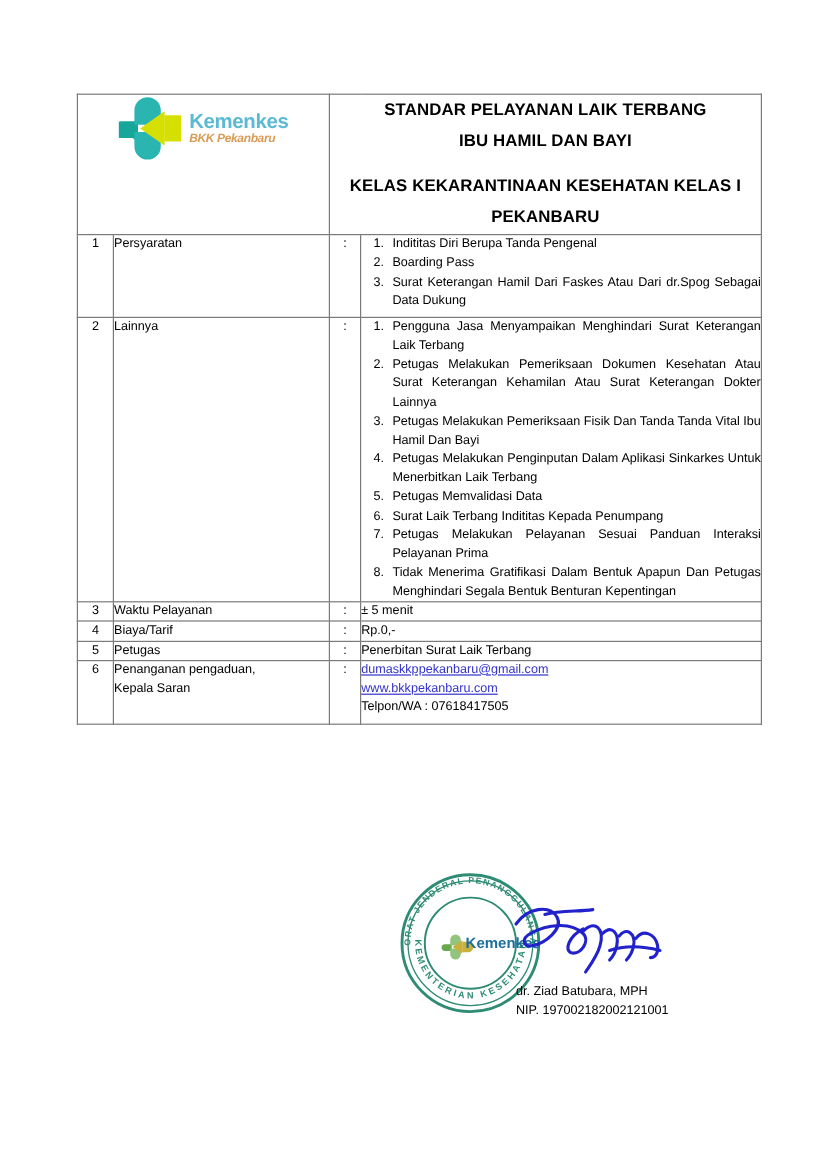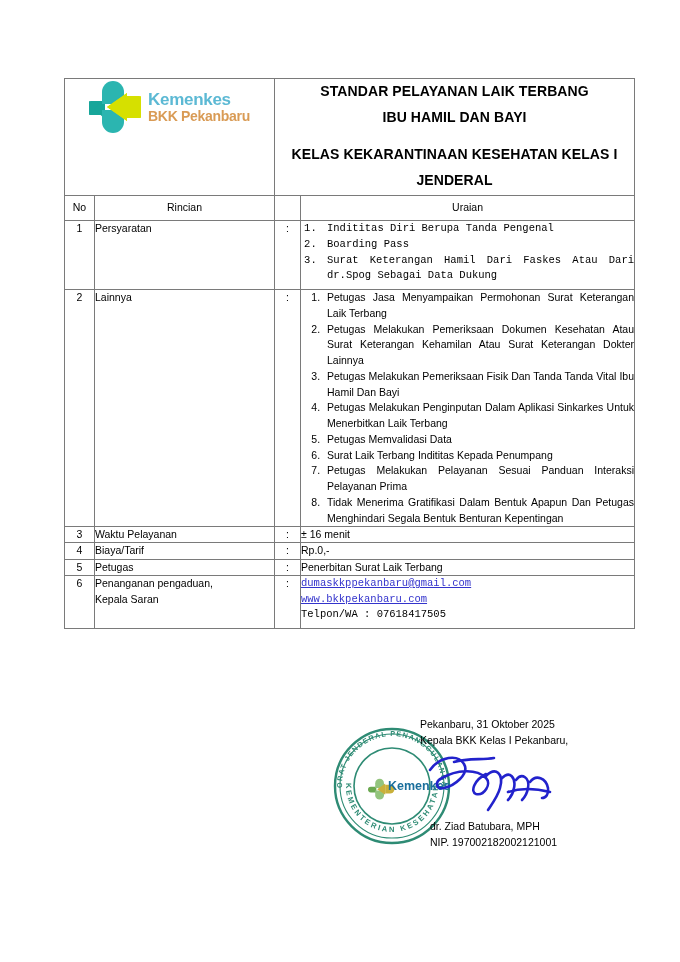--- a/index.html
+++ b/index.html
@@ -88,25 +88,26 @@
     line-height: 1.06;
   }
   .logo-text .l1 {
     font-size: 17px;
     font-weight: bold;
     color: #5cb9d4;
     letter-spacing: -0.3px;
     display: block;
   }
   .logo-text .l2 {
-    font-size: 14px;
+    font-size: 10px;
     font-weight: bold;
     color: #d99b55;
     letter-spacing: -0.3px;
     display: block;
+    font-style: italic;
   }
 
   
   .hdr td {
     text-align: center;
     padding: 4px 2px 5px 2px;
     font-size: 10.5px;
     height: 15px;
   }
 
@@ -118,21 +119,21 @@
   .cell-rinc {
     padding: 5px 4px 5px 7px;
   }
   .cell-colon {
     text-align: center;
     padding: 5px 2px 5px 2px;
   }
   .cell-ur {
     padding: 5px 8px 6px 8px;
   }
-  .cell-ur.pad-tall { padding-bottom: 5px; font-family: Liberation Mono, monospace; }
+  .cell-ur.pad-tall { padding-bottom: 5px; }
 
   
   ol.ur-list {
     margin: 0;
     padding: 0 0 0 22px;
     list-style-position: outside;
   }
   ol.ur-list > li {
     margin: 0 0 0 0;
     padding-left: 4px;
@@ -243,68 +244,62 @@
               <span class="l1">Kemenkes</span>
               <span class="l2">BKK Pekanbaru</span>
             </div>
           </div>
         </td>
         <td class="title-cell" colspan="2">
           <div class="title-line">STANDAR PELAYANAN LAIK TERBANG</div>
           <div class="title-line">IBU HAMIL DAN BAYI</div>
           <div class="title-gap"></div>
           <div class="title-line">KELAS KEKARANTINAAN KESEHATAN KELAS I</div>
-          <div class="title-line">JENDERAL</div>
-        </td>
-      </tr>
-
-      <tr class="hdr">
-        <td>No</td>
-        <td>Rincian</td>
-        <td></td>
-        <td>Uraian</td>
-      </tr>
+          <div class="title-line">PEKANBARU</div>
+        </td>
+      </tr>
+
 
       <tr>
         <td class="cell-no">1</td>
         <td class="cell-rinc">Persyaratan</td>
         <td class="cell-colon">:</td>
         <td class="cell-ur pad-tall">
           <ol class="ur-list">
             <li>Indititas Diri Berupa Tanda Pengenal</li>
             <li>Boarding Pass</li>
             <li>Surat Keterangan Hamil Dari Faskes Atau Dari dr.Spog Sebagai Data Dukung</li>
           </ol>
         </td>
       </tr>
 
       <tr>
         <td class="cell-no">2</td>
         <td class="cell-rinc">Lainnya</td>
         <td class="cell-colon">:</td>
         <td class="cell-ur">
           <ol class="ur-list">
-            <li>Petugas Jasa Menyampaikan Permohonan Surat Keterangan Laik Terbang</li>
+            <li>Pengguna Jasa Menyampaikan Menghindari Surat Keterangan Laik Terbang</li>
             <li>Petugas Melakukan Pemeriksaan Dokumen Kesehatan Atau Surat Keterangan Kehamilan Atau Surat Keterangan Dokter Lainnya</li>
             <li>Petugas Melakukan Pemeriksaan Fisik Dan Tanda Tanda Vital Ibu Hamil Dan Bayi</li>
             <li>Petugas Melakukan Penginputan Dalam Aplikasi Sinkarkes Untuk Menerbitkan Laik Terbang</li>
             <li>Petugas Memvalidasi Data</li>
             <li>Surat Laik Terbang Indititas Kepada Penumpang</li>
             <li>Petugas Melakukan Pelayanan Sesuai Panduan Interaksi Pelayanan Prima</li>
             <li>Tidak Menerima Gratifikasi Dalam Bentuk Apapun Dan Petugas Menghindari Segala Bentuk Benturan Kepentingan</li>
           </ol>
         </td>
       </tr>
 
       <tr>
         <td class="cell-no">3</td>
         <td class="cell-rinc">Waktu Pelayanan</td>
         <td class="cell-colon">:</td>
         <td class="cell-ur">
-          <div class="plain-val">± 16 menit</div>
+          <div class="plain-val">± 5 menit</div>
         </td>
       </tr>
 
       <tr>
         <td class="cell-no">4</td>
         <td class="cell-rinc">Biaya/Tarif</td>
         <td class="cell-colon">:</td>
         <td class="cell-ur">
           <div class="plain-val">Rp.0,-</div>
         </td>
@@ -373,24 +368,20 @@
           <path d="M30 14 C44 10, 58 12, 70 10"></path>
           <path d="M62 28 C72 18, 80 26, 76 40 C74 48, 68 56, 64 62"></path>
           <path d="M78 30 C86 22, 92 30, 90 40 C89 46, 86 50, 84 52"></path>
           <path d="M92 32 C98 24, 106 30, 104 40 C103 46, 100 50, 98 52"></path>
           <path d="M106 34 C112 26, 122 30, 124 40 C125 46, 122 50, 118 50"></path>
           <path d="M84 44 C96 40, 110 40, 126 44"></path>
         </g>
       </svg>
     </div>
 
-    <div class="sign-text">
-      <div>Pekanbaru, 31 Oktober 2025</div>
-      <div>Kepala BKK Kelas I Pekanbaru,</div>
-    </div>
 
     <div class="sign-name">
       <div>dr. Ziad Batubara, MPH</div>
       <div>NIP. 197002182002121001</div>
     </div>
 
   </div>
 
 </div>
 

